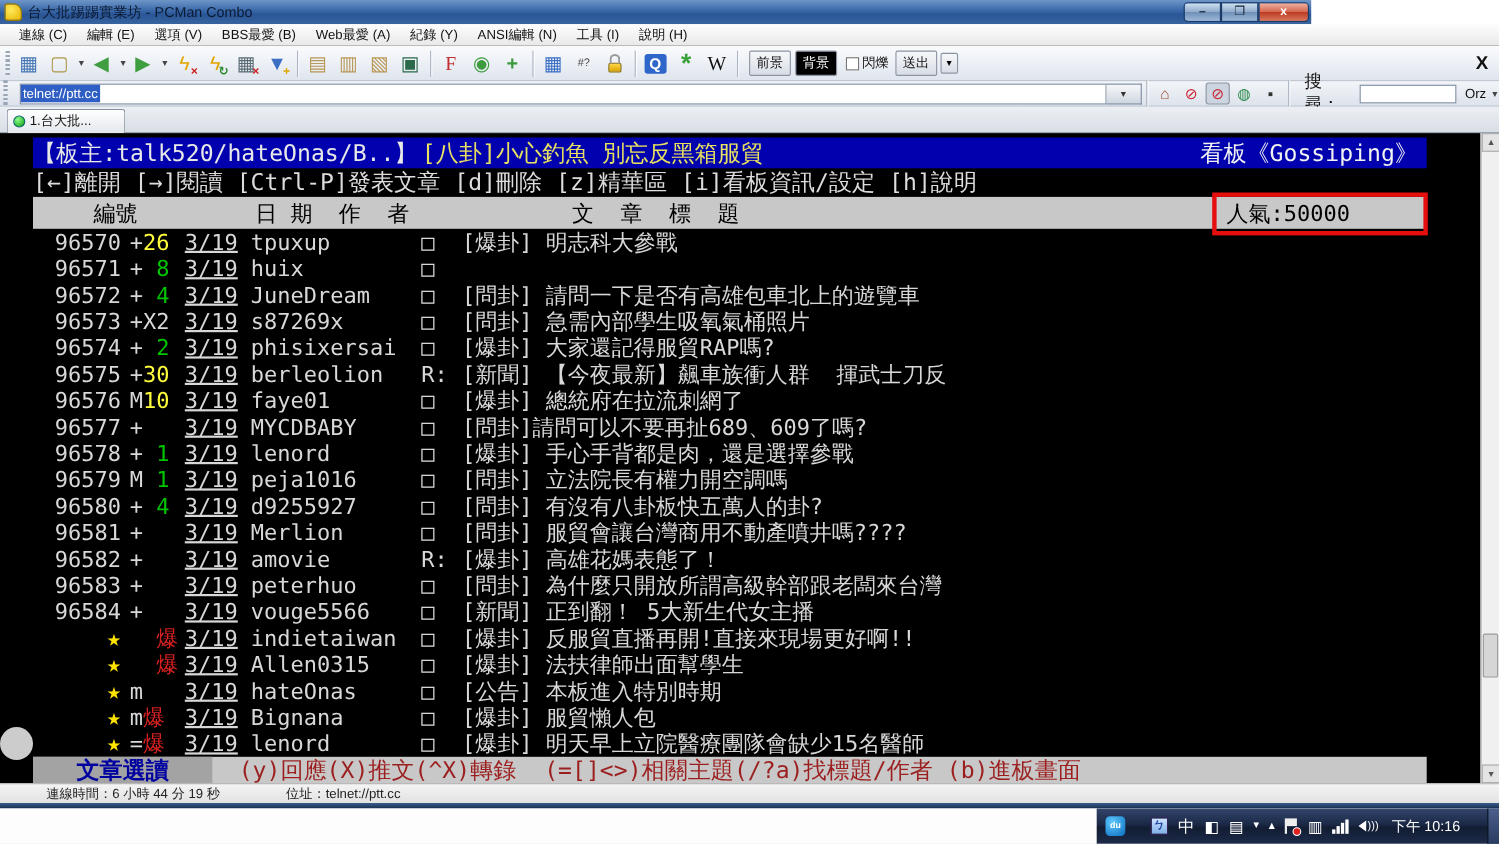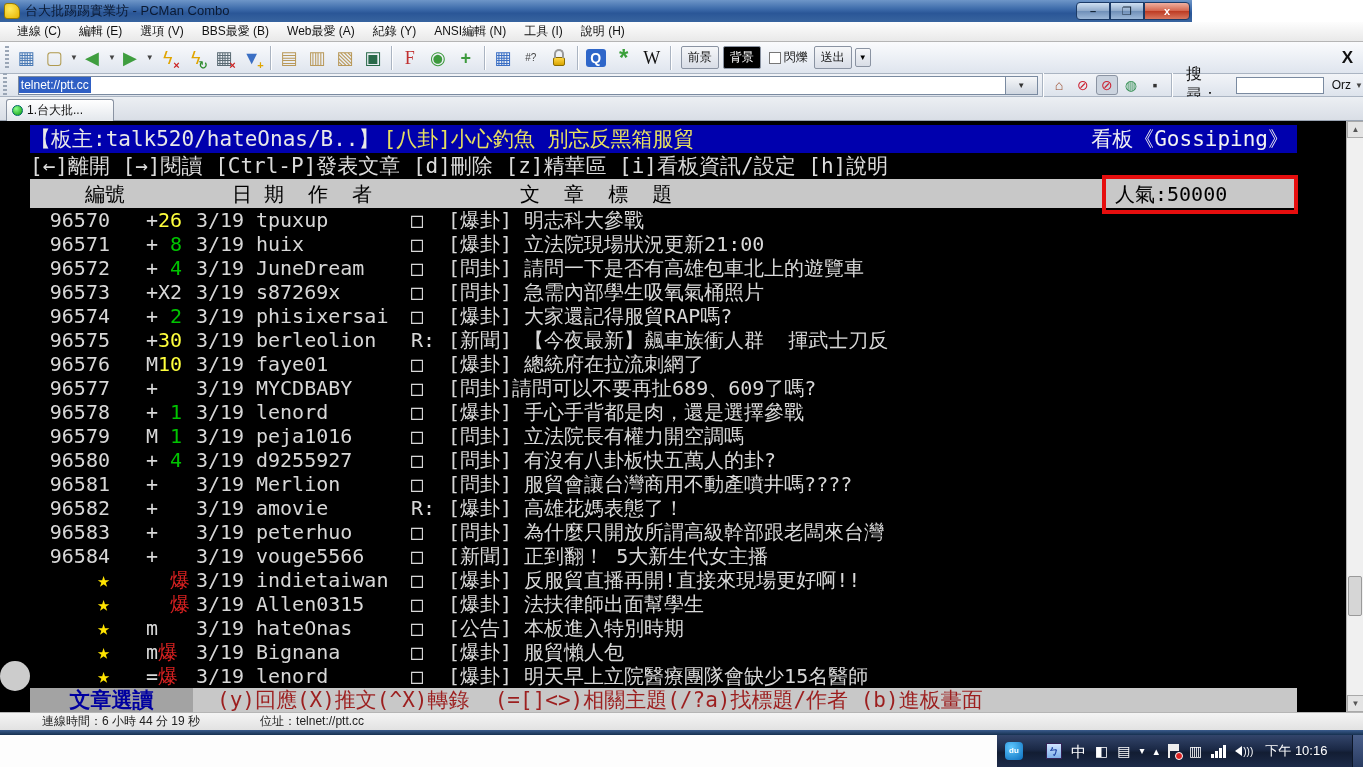--- a/index.html
+++ b/index.html
@@ -99,22 +99,22 @@
   .h-num { left:55px;text-align:center; } .h-date { left:202px; } .h-author { left:278px; } .h-title { left:490px; }
   .h-pop { left:1085px; }
   #red-annotation { position:absolute; left:1072px; top:-4px; width:196px; height:39px;
     border:4px solid #e60e0e; z-index:5; }
 
   #post-list { }
   .trow { position:relative; display:flex; height:24px; line-height:24px; font-size:20px;
     padding-left:30px; white-space:pre; }
   .c-num { width:80px; text-align:right; color:#d8d8d8; }
   .c-num.star { color:#ffe400; font-size:21px; }
-  .c-push { width:58px; padding-left:8px;margin-left:28px; }
-  .c-date { width:60px; color:#d8d8d8; }
+  .c-push { width:58px; padding-left:8px; }
+  .c-date { width:60px; color:#d8d8d8;text-decoration:underline; }
   .c-author { width:155px; color:#d8d8d8; }
   .c-mark { width:37px; color:#d8d8d8; }
   .c-title { flex:1; color:#d8d8d8; overflow:hidden; }
   .pw { color:#d8d8d8; } .py { color:#ffff3c; } .pg { color:#00c400; } .pr { color:#d42020; }
   .cursor-dot { position:absolute; left:0; top:-3px; width:30px; height:30px; border-radius:50%;
     background:#cccccc; }
 
   #t-footer { margin-left:30px; width:1267px; height:24px; display:flex; background:#c8c8c8; }
   #t-mode { width:163px; background:#a3a3a3; color:#0000a0; font-weight:bold;
     font-size:21px; line-height:24px; text-align:center; }
@@ -321,21 +321,21 @@
       <div id="t-colheader">
         <span class="h-num">編號</span>
         <span class="h-date">日 期</span>
         <span class="h-author">作  者</span>
         <span class="h-title">文  章  標  題</span>
         <span class="h-pop">人氣:50000</span>
         <div id="red-annotation"></div>
       </div>
       <div id="post-list">
           <div class="trow"><span class="c-num">96570</span><span class="c-push"><span class="pw">+</span><span class="py">26</span></span><span class="c-date">3/19</span><span class="c-author">tpuxup</span><span class="c-mark">□</span><span class="c-title">[爆卦] 明志科大參戰</span></div>
-          <div class="trow"><span class="c-num">96571</span><span class="c-push"><span class="pw">+ </span><span class="pg">8</span></span><span class="c-date">3/19</span><span class="c-author">huix</span><span class="c-mark">□</span><span class="c-title">[爆卦] 立法院現場狀況更新21:00</span></div>
+          <div class="trow"><span class="c-num">96571</span><span class="c-push"><span class="pw">+ </span><span class="pg">8</span></span><span class="c-date">3/19</span><span class="c-author">huix</span><span class="c-mark">□</span></div>
           <div class="trow"><span class="c-num">96572</span><span class="c-push"><span class="pw">+ </span><span class="pg">4</span></span><span class="c-date">3/19</span><span class="c-author">JuneDream</span><span class="c-mark">□</span><span class="c-title">[問卦] 請問一下是否有高雄包車北上的遊覽車</span></div>
           <div class="trow"><span class="c-num">96573</span><span class="c-push"><span class="pw">+X2</span></span><span class="c-date">3/19</span><span class="c-author">s87269x</span><span class="c-mark">□</span><span class="c-title">[問卦] 急需內部學生吸氧氣桶照片</span></div>
           <div class="trow"><span class="c-num">96574</span><span class="c-push"><span class="pw">+ </span><span class="pg">2</span></span><span class="c-date">3/19</span><span class="c-author">phisixersai</span><span class="c-mark">□</span><span class="c-title">[爆卦] 大家還記得服貿RAP嗎?</span></div>
           <div class="trow"><span class="c-num">96575</span><span class="c-push"><span class="pw">+</span><span class="py">30</span></span><span class="c-date">3/19</span><span class="c-author">berleolion</span><span class="c-mark">R:</span><span class="c-title">[新聞] 【今夜最新】飆車族衝人群  揮武士刀反</span></div>
           <div class="trow"><span class="c-num">96576</span><span class="c-push"><span class="pw">M</span><span class="py">10</span></span><span class="c-date">3/19</span><span class="c-author">faye01</span><span class="c-mark">□</span><span class="c-title">[爆卦] 總統府在拉流刺網了</span></div>
           <div class="trow"><span class="c-num">96577</span><span class="c-push"><span class="pw">+</span></span><span class="c-date">3/19</span><span class="c-author">MYCDBABY</span><span class="c-mark">□</span><span class="c-title">[問卦]請問可以不要再扯689、609了嗎?</span></div>
           <div class="trow"><span class="c-num">96578</span><span class="c-push"><span class="pw">+ </span><span class="pg">1</span></span><span class="c-date">3/19</span><span class="c-author">lenord</span><span class="c-mark">□</span><span class="c-title">[爆卦] 手心手背都是肉，還是選擇參戰</span></div>
           <div class="trow"><span class="c-num">96579</span><span class="c-push"><span class="pw">M </span><span class="pg">1</span></span><span class="c-date">3/19</span><span class="c-author">peja1016</span><span class="c-mark">□</span><span class="c-title">[問卦] 立法院長有權力開空調嗎</span></div>
           <div class="trow"><span class="c-num">96580</span><span class="c-push"><span class="pw">+ </span><span class="pg">4</span></span><span class="c-date">3/19</span><span class="c-author">d9255927</span><span class="c-mark">□</span><span class="c-title">[問卦] 有沒有八卦板快五萬人的卦?</span></div>
           <div class="trow"><span class="c-num">96581</span><span class="c-push"><span class="pw">+</span></span><span class="c-date">3/19</span><span class="c-author">Merlion</span><span class="c-mark">□</span><span class="c-title">[問卦] 服貿會讓台灣商用不動產噴井嗎????</span></div>

